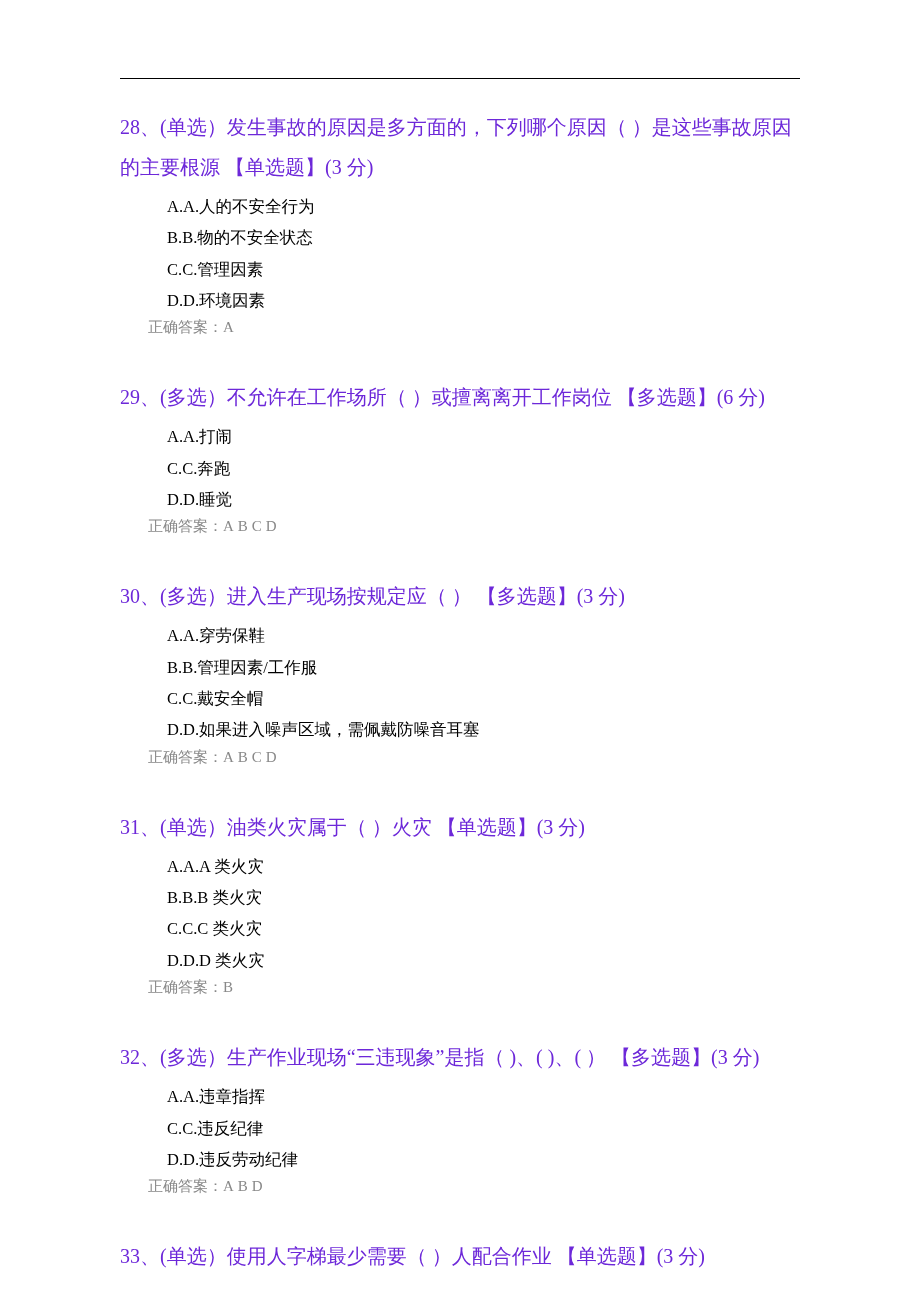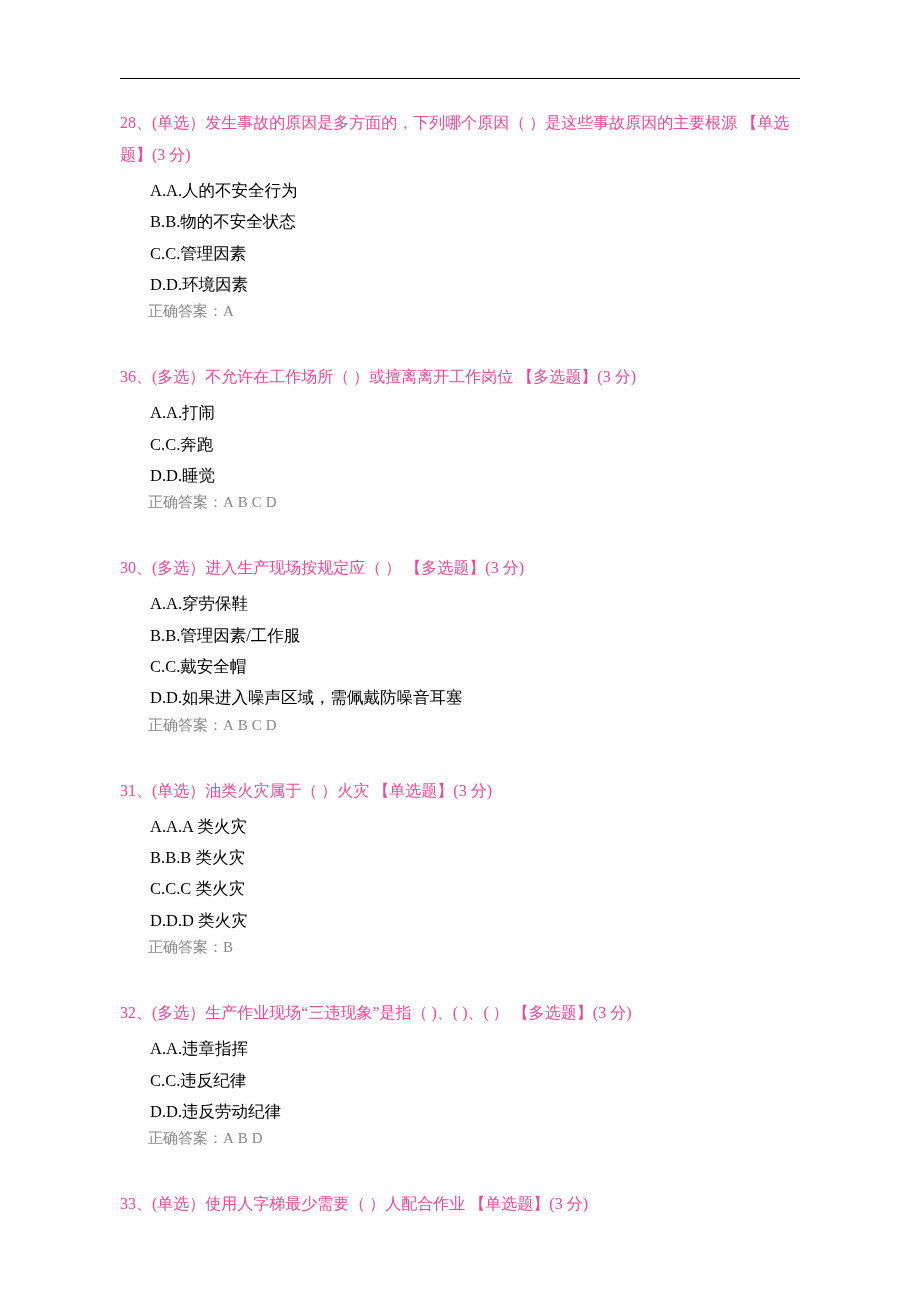--- a/index.html
+++ b/index.html
@@ -14,32 +14,33 @@
       box-sizing: border-box;
     }
     .ruler {
       border-top: 1.5px solid #000;
       margin-bottom: 28px;
     }
     .question {
       margin-bottom: 40px;
     }
     .q-stem {
-      font-size: 16px;
-      color: #ec4899;
+      font-size: 20px;
+      color: #6d28d9;
       line-height: 2;
       margin-bottom: 4px;
     }
     .options {
       padding-left: 30px;
     }
     .option {
       font-size: 16.5px;
       color: #000;
       line-height: 1.9;
+      margin-left: 17px;
     }
     .answer {
       padding-left: 28px;
       font-size: 15px;
       color: #888;
       margin-top: 2px;
       letter-spacing: 4px;
       font-family: "Songti SC", "SimSun", "宋体", serif;
     }
     .answer .label {
@@ -59,21 +60,21 @@
       <div class="option">B.B.物的不安全状态</div>
       <div class="option">C.C.管理因素</div>
       <div class="option">D.D.环境因素</div>
     </div>
     <div class="answer">
       <span class="label">正确答案：</span><span>A</span>
     </div>
   </div>
 
   <div class="question">
-    <div class="q-stem">36、(多选）不允许在工作场所（   ）或擅离离开工作岗位  【多选题】(3 分)</div>
+    <div class="q-stem">29、(多选）不允许在工作场所（   ）或擅离离开工作岗位  【多选题】(6 分)</div>
     <div class="options">
       <div class="option">A.A.打闹</div>
       <div class="option">C.C.奔跑</div>
       <div class="option">D.D.睡觉</div>
     </div>
     <div class="answer">
       <span class="label">正确答案：</span><span>ABCD</span>
     </div>
   </div>
 

